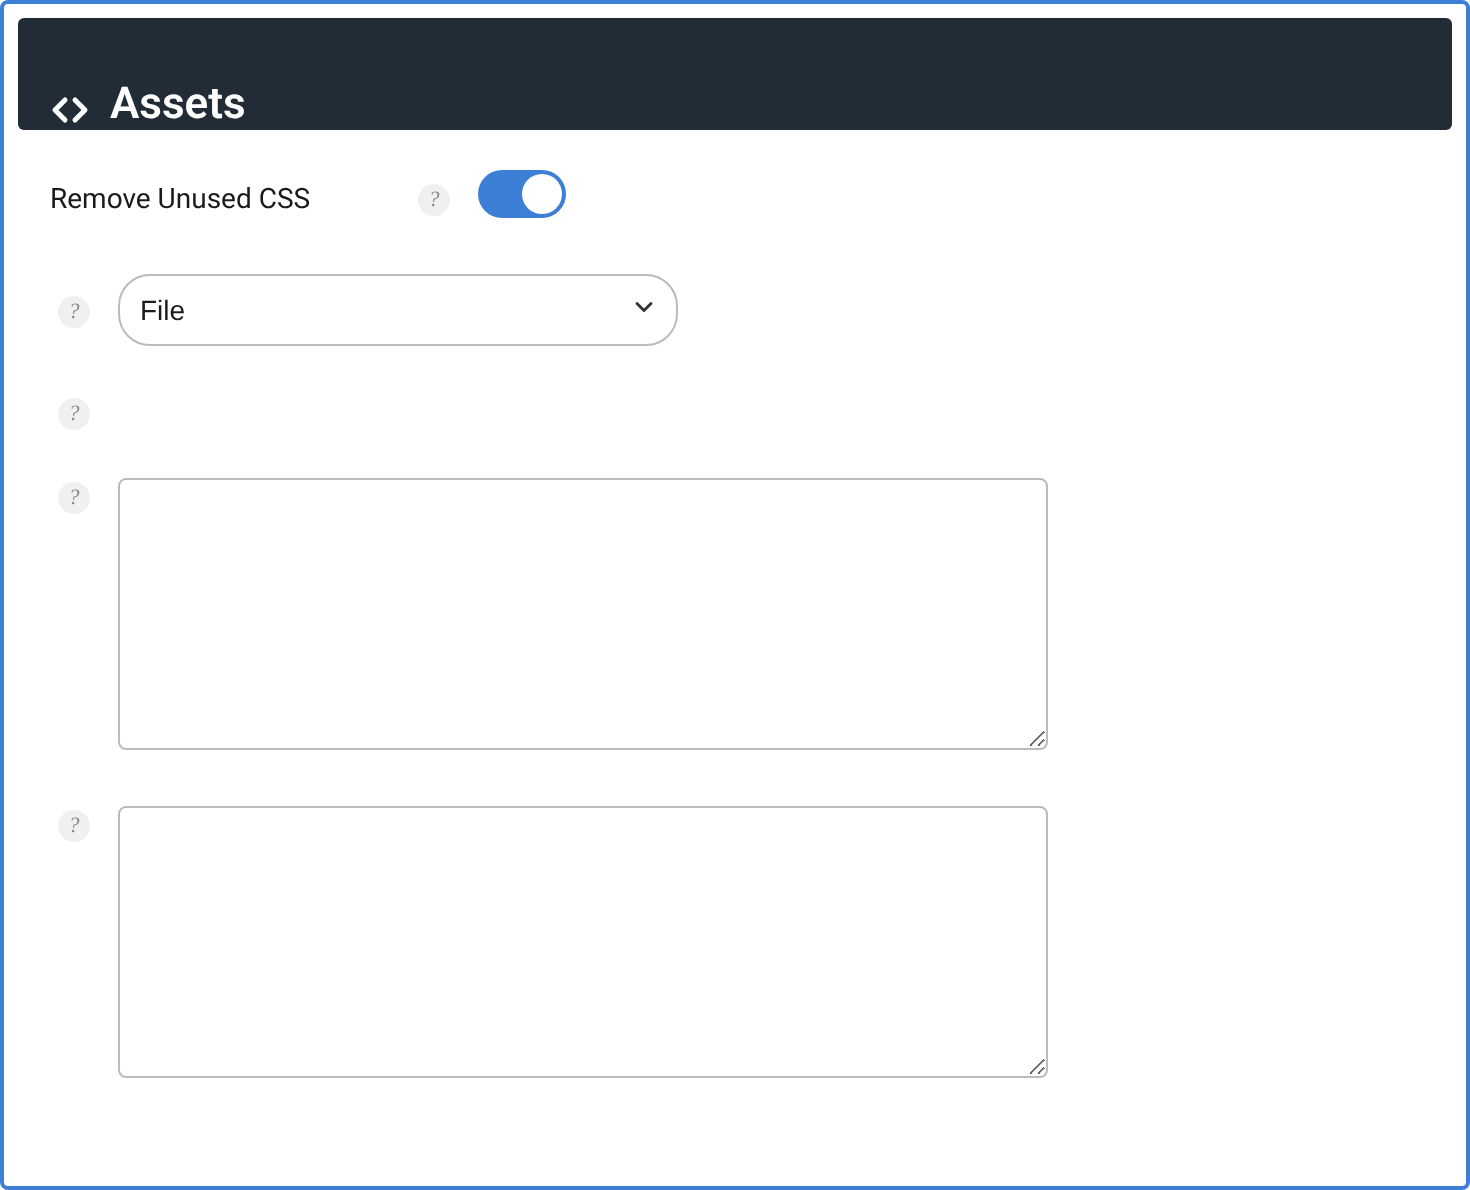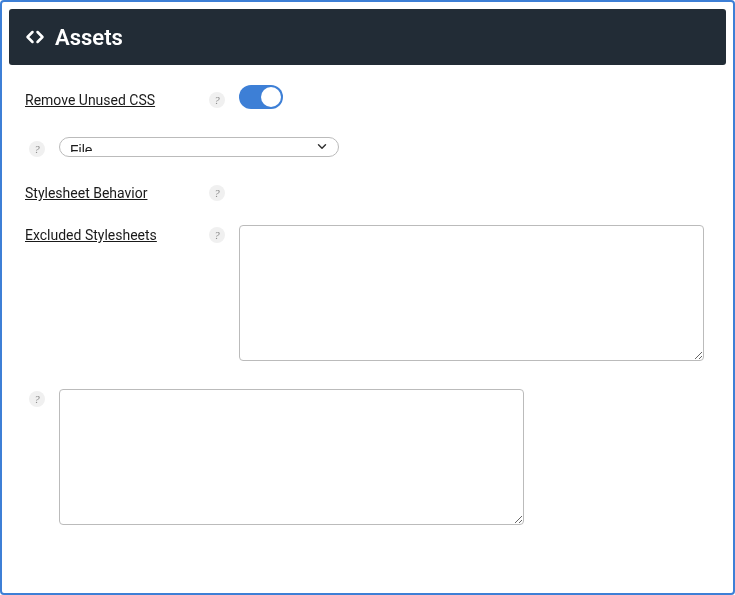--- a/index.html
+++ b/index.html
@@ -23,21 +23,21 @@
     }
     .inner {
       width: 100%;
       height: 100%;
     }
     .header {
       background: #222c36;
       color: #fff;
       height: 56px;
       display: flex;
-      align-items: center;
+      align-items: flex-end;
       padding: 0 16px;
       border-radius: 3px;
     }
     .header .icon {
       display: inline-flex;
       align-items: center;
       justify-content: center;
       margin-right: 10px;
     }
     .header .title {
@@ -60,21 +60,20 @@
     }
     .form-row.align-center {
       align-items: center;
     }
     .form-label {
       width: 180px;
       font-size: 14px;
       color: #1a1a1a;
       padding-top: 2px;
       flex-shrink: 0;
-      text-decoration: underline;
     }
     .help-wrap {
       width: 24px;
       display: flex;
       align-items: center;
       justify-content: center;
       flex-shrink: 0;
       padding-top: 2px;
     }
     .help-badge {
@@ -114,21 +113,21 @@
       background: #fff;
       border-radius: 50%;
     }
     
     .select-wrap {
       position: relative;
       width: 280px;
     }
     .select-wrap select {
       width: 100%;
-      height: 20px;
+      height: 36px;
       padding: 4px 30px 4px 10px;
       font-size: 14px;
       border: 1px solid #bbb;
       border-radius: 16px;
       background: #fff;
       appearance: none;
       -webkit-appearance: none;
       -moz-appearance: none;
       color: #1a1a1a;
       cursor: pointer;
@@ -202,28 +201,26 @@
             <span class="chevron">
               <svg width="14" height="14" viewBox="0 0 24 24" fill="none" stroke="currentColor" stroke-width="2.5" stroke-linecap="round" stroke-linejoin="round">
                 <polyline points="6 9 12 15 18 9"></polyline>
               </svg>
             </span>
           </div>
         </div>
       </div>
 
       <div class="form-row align-center">
-        <div class="form-label">Stylesheet Behavior</div>
         <div class="help-wrap">
           <span class="help-badge">?</span>
         </div>
       </div>
 
       <div class="form-row">
-        <div class="form-label">Excluded Stylesheets</div>
         <div class="help-wrap">
           <span class="help-badge">?</span>
         </div>
         <div class="control-col">
           <textarea class="textarea-lg" style=""></textarea>
         </div>
       </div>
 
       <div class="form-row">
         <div class="help-wrap">

